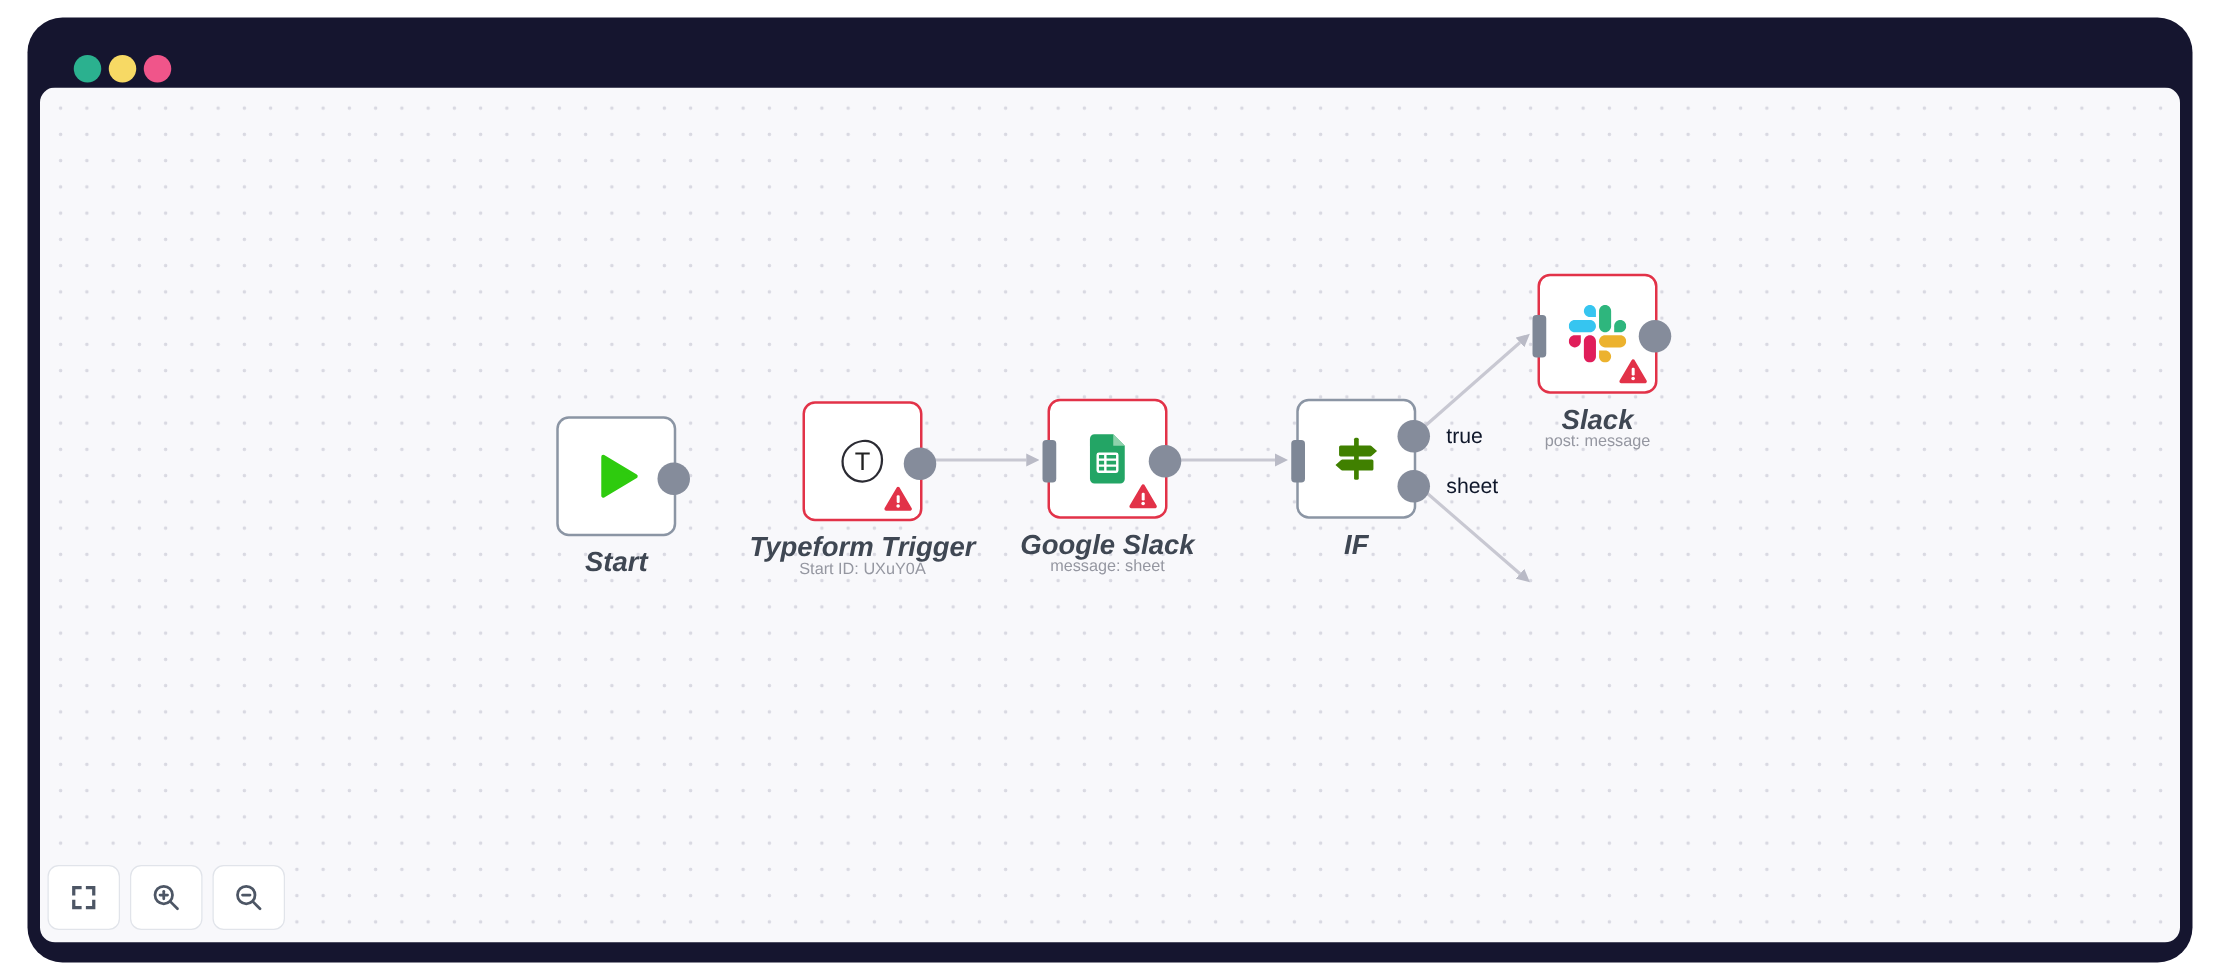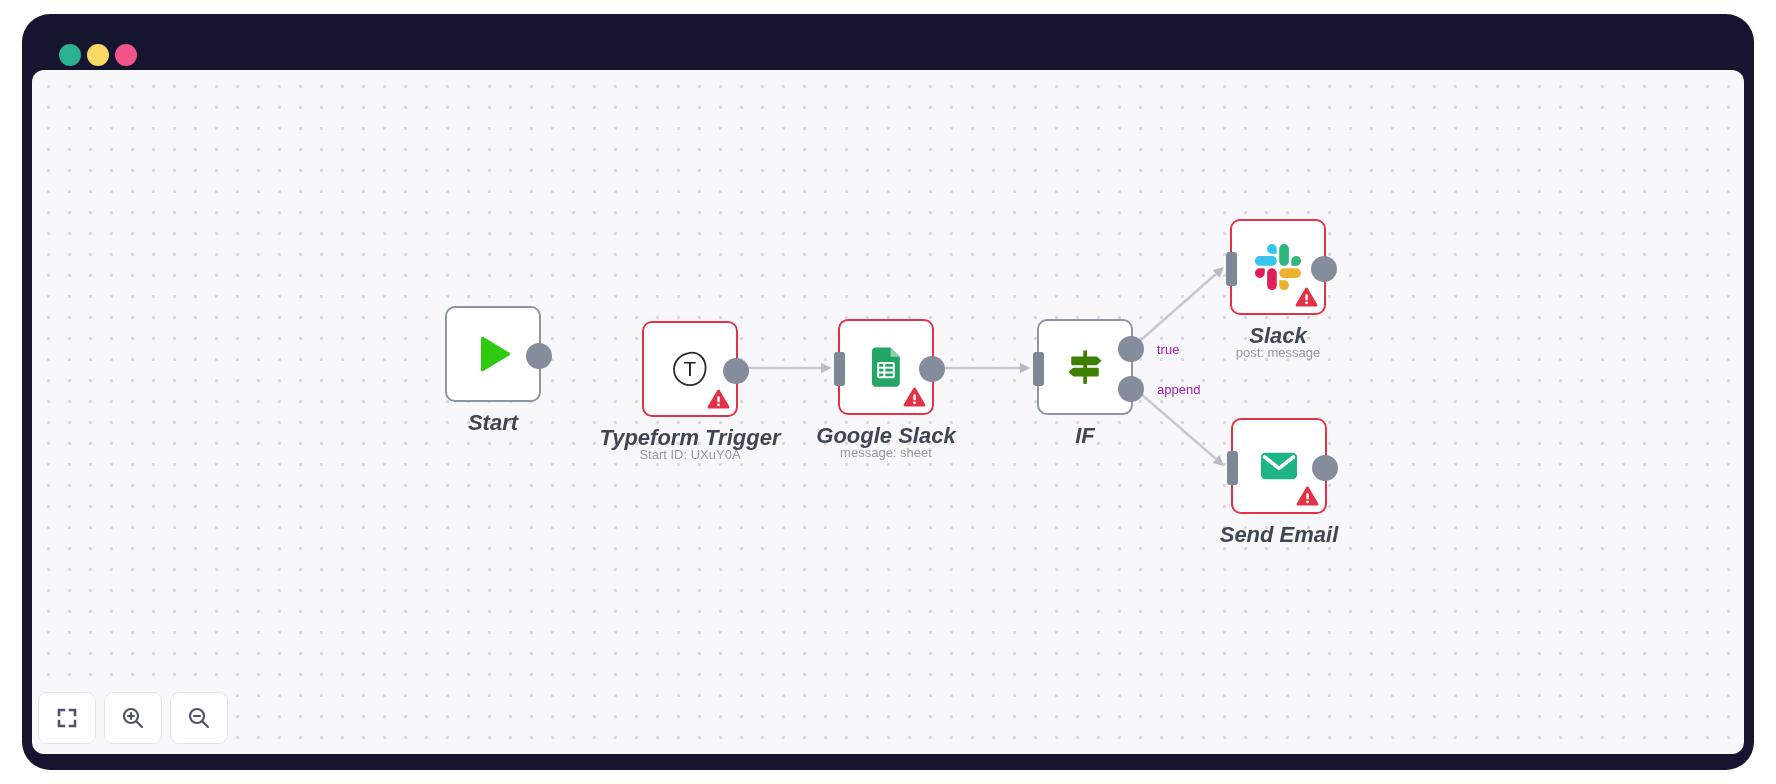--- a/index.html
+++ b/index.html
@@ -25,21 +25,21 @@
   .node-box{position:relative;width:96px;height:96px;background:#ffffff;border-radius:10px;
     border:2px solid #8b95a4;display:flex;align-items:center;justify-content:center;}
   .node.error .node-box{border-color:#e23248;}
   .node-label{position:absolute;left:-62px;width:220px;top:104px;text-align:center;
     font-size:22px;font-weight:600;color:#3f4753;font-style:italic;}
   .node-sub{position:absolute;left:-62px;width:220px;top:126px;text-align:center;
     font-size:13px;color:#9597a1;}
   .dot{position:absolute;right:-13px;width:26px;height:26px;border-radius:50%;background:#858c9b;}
   .dot.single{top:35px;}
   .port-in{position:absolute;left:-6px;top:31px;width:11px;height:34px;border-radius:3px;background:#7e8796;}
-  .dot-label{position:absolute;left:118px;transform:translateY(-50%);font-size:13px;color:#a21caf;}
+  .dot-label{position:absolute;left:118px;transform:translateY(-50%);font-size:17px;color:#0f172a;}
   .warn{position:absolute;right:6px;bottom:5px;width:23px;height:21px;}
 
   .controls{position:absolute;left:6px;bottom:10px;display:flex;gap:8px;}
   .ctl-btn{width:58px;height:52px;background:#ffffff;border:1px solid #e1e4ea;border-radius:9px;
     display:flex;align-items:center;justify-content:center;cursor:pointer;}
 
   svg{display:block;}
 </style>
 </head>
 <body>
@@ -58,21 +58,21 @@
         <marker id="arrow" viewBox="0 0 4 4" refX="0" refY="2" markerWidth="4.2" markerHeight="4.2" orient="auto">
           <path d="M0 0 L4 2 L0 4 Z" fill="#b9bac6"></path>
         </marker>
       </defs>
       <line x1="706" y1="298" x2="789" y2="298" stroke="#c8c8d2" stroke-width="2.5" marker-end="url(#arrow)"></line>
       <line x1="902" y1="298" x2="988" y2="298" stroke="#c8c8d2" stroke-width="2.5" marker-end="url(#arrow)"></line>
       <line x1="1101" y1="277" x2="1184" y2="204" stroke="#c8c8d2" stroke-width="2.5" marker-end="url(#arrow)"></line>
       <line x1="1101" y1="317" x2="1184" y2="389" stroke="#c8c8d2" stroke-width="2.5" marker-end="url(#arrow)"></line>
     </svg>
 
-    <div class="node" style="left:413px;top:236px">
+    <div class="node" style="left:413px;top:263px">
       <div class="node-box">
         <svg width="50" height="50" viewBox="0 0 24 24">
           <path d="M7 4.5 L19.5 12 L7 19.5 Z" fill="#2ecb0e" stroke="#2ecb0e" stroke-width="1.5" stroke-linejoin="round"></path>
         </svg>
         <span class="dot single"></span>
       </div>
       <div class="node-label">Start</div>
       <div class="node-sub"></div>
     </div>
 
@@ -125,21 +125,21 @@
       <div class="node-box">
         <svg width="50" height="50" viewBox="0 0 40 40" fill="#408000">
           <rect x="18.6" y="6.5" width="3" height="27" rx="1"></rect>
           <path d="M10 11.5 h19 a1 1 0 0 1 .7 .3 l3.6 3.2 -3.6 3.2 a1 1 0 0 1 -.7 .3 H10 a1 1 0 0 1 -1 -1 v-5 a1 1 0 0 1 1 -1 Z"></path>
           <path d="M30 20.5 h-19 a1 1 0 0 0 -.7 .3 l-3.6 3.2 3.6 3.2 a1 1 0 0 0 .7 .3 h19 a1 1 0 0 0 1 -1 v-5 a1 1 0 0 0 -1 -1 Z"></path>
         </svg>
         <span class="port-in"></span>
         <span class="dot" style="top:15px"></span>
         <span class="dot" style="top:55px"></span>
         <span class="dot-label" style="top:28px">true</span>
-        <span class="dot-label" style="top:68px">append</span>
+        <span class="dot-label" style="top:68px">sheet</span>
       </div>
       <div class="node-label">IF</div>
       <div class="node-sub"></div>
     </div>
 
     <div class="node error" style="left:1198px;top:149px">
       <div class="node-box">
         <svg width="46" height="46" viewBox="0 0 122.8 122.8">
           <path d="M25.8 77.6c0 7.1-5.8 12.9-12.9 12.9S0 84.7 0 77.6s5.8-12.9 12.9-12.9h12.9v12.9z" fill="#E01E5A"></path>
           <path d="M32.3 77.6c0-7.1 5.8-12.9 12.9-12.9s12.9 5.8 12.9 12.9v32.3c0 7.1-5.8 12.9-12.9 12.9s-12.9-5.8-12.9-12.9V77.6z" fill="#E01E5A"></path>
@@ -157,39 +157,20 @@
             <circle cx="12" cy="16.6" r="1.5" fill="#fff"></circle>
           </svg>
         </span>
         <span class="port-in"></span>
         <span class="dot single"></span>
       </div>
       <div class="node-label">Slack</div>
       <div class="node-sub">post: message</div>
     </div>
 
-    <div class="node error" style="left:1199px;top:348px">
-      <div class="node-box">
-        <svg width="48" height="48" viewBox="0 0 40 40">
-          <rect x="5" y="9" width="30" height="22" rx="3.5" fill="#1fb486"></rect>
-          <path d="M8 12.5 L20 22 L32 12.5" stroke="#ffffff" stroke-width="3" fill="none" stroke-linecap="round" stroke-linejoin="round"></path>
-        </svg>
-        <span class="warn">
-          <svg width="23" height="21" viewBox="0 0 24 22">
-            <path d="M12 2 L22 19 H2 Z" fill="#e23248" stroke="#e23248" stroke-width="3" stroke-linejoin="round"></path>
-            <rect x="10.8" y="7.5" width="2.5" height="6.5" rx="1" fill="#fff"></rect>
-            <circle cx="12" cy="16.6" r="1.5" fill="#fff"></circle>
-          </svg>
-        </span>
-        <span class="port-in"></span>
-        <span class="dot single"></span>
-      </div>
-      <div class="node-label">Send Email</div>
-      <div class="node-sub"></div>
-    </div>
 
     <div class="controls">
       <div class="ctl-btn">
         <svg width="24" height="24" viewBox="0 0 24 24" fill="none" stroke="#4d5665" stroke-width="2.6" stroke-linecap="square">
           <path d="M4 9 V4 H9"></path>
             <path d="M15 4 H20 V9"></path>
             <path d="M20 15 V20 H15"></path>
             <path d="M9 20 H4 V15"></path>
         </svg>
       </div>

